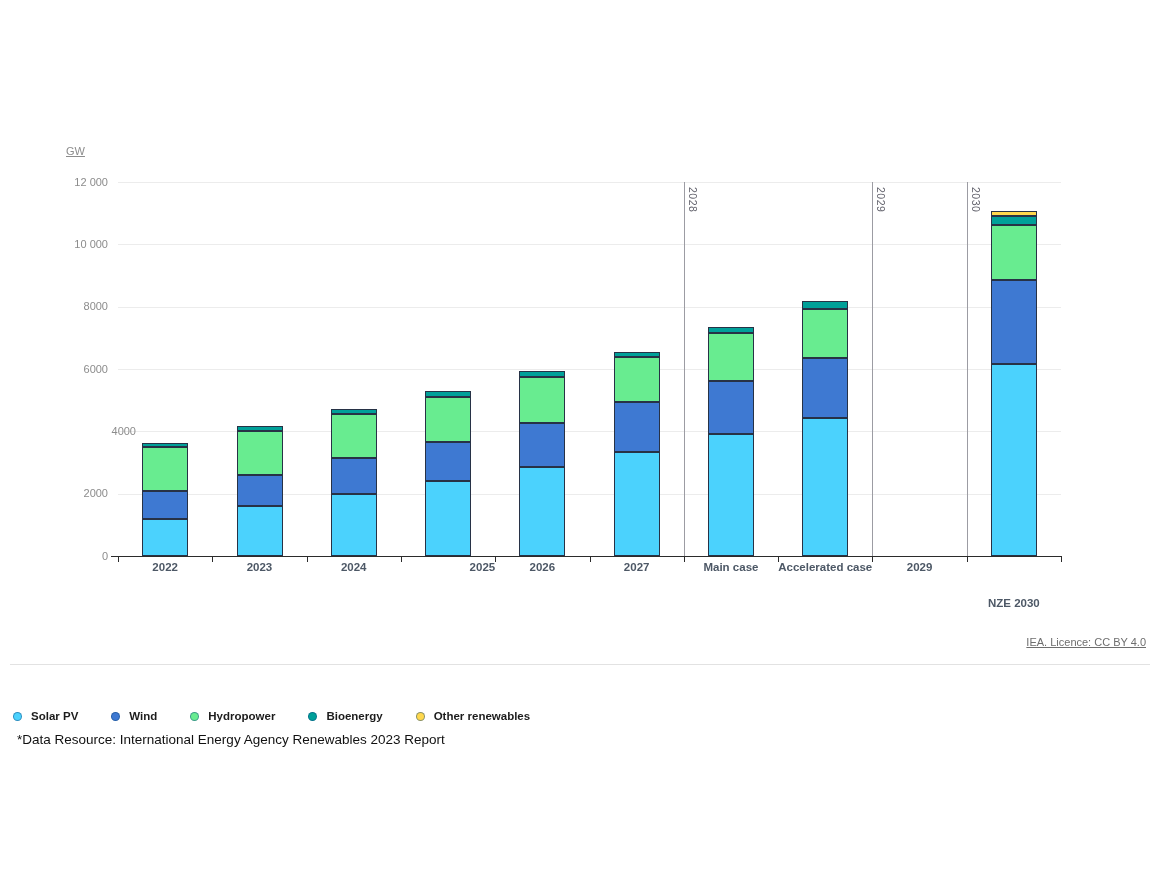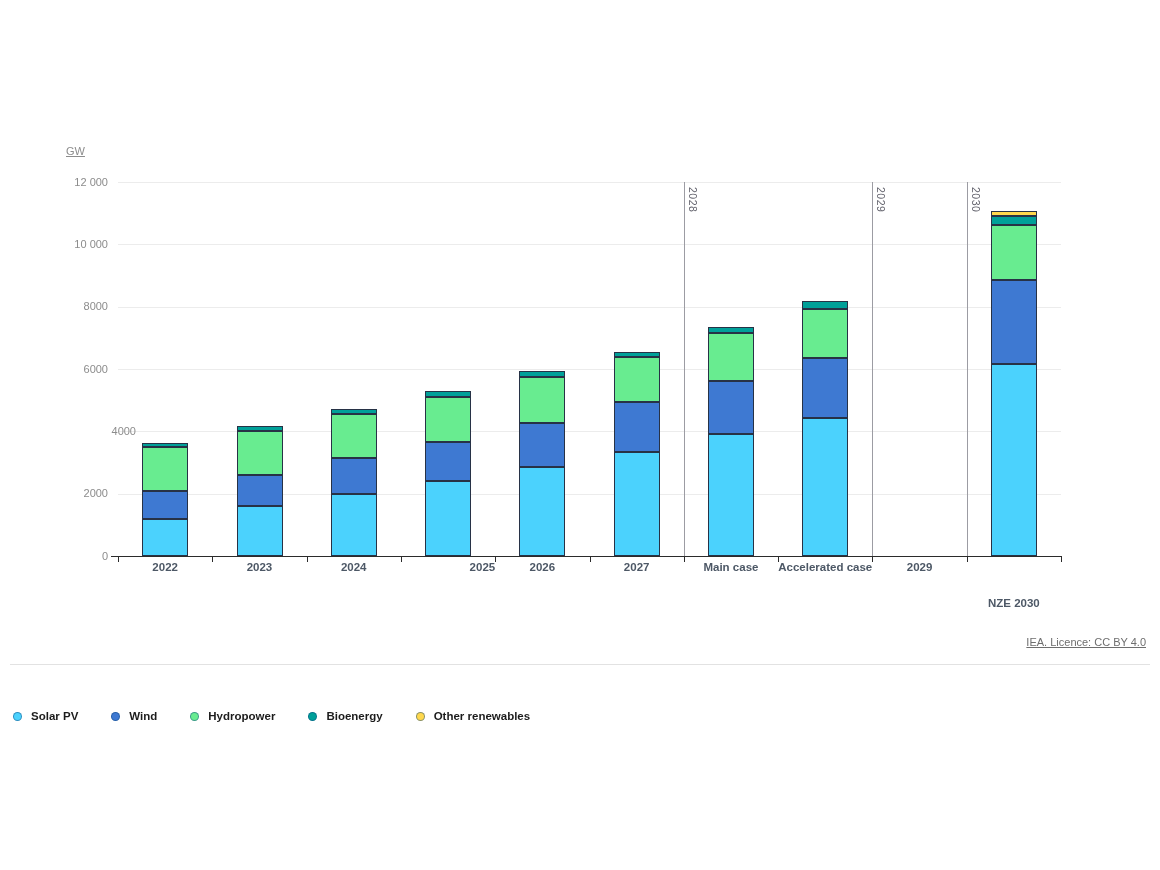--- a/index.html
+++ b/index.html
@@ -150,13 +150,14 @@
       </div>
       <div class="leg-item">
         <span class="leg-dot" style="background: rgb(0, 160, 153);"></span>
         <span class="leg-txt">Bioenergy</span>
       </div>
       <div class="leg-item">
         <span class="leg-dot" style="background: rgb(255, 216, 77);"></span>
         <span class="leg-txt">Other renewables</span>
       </div>
     </div>
+  <div class="note">*Data Resource: International Energy Agency Renewables 2023 Report</div>
 </div>
 
 </body></html>

